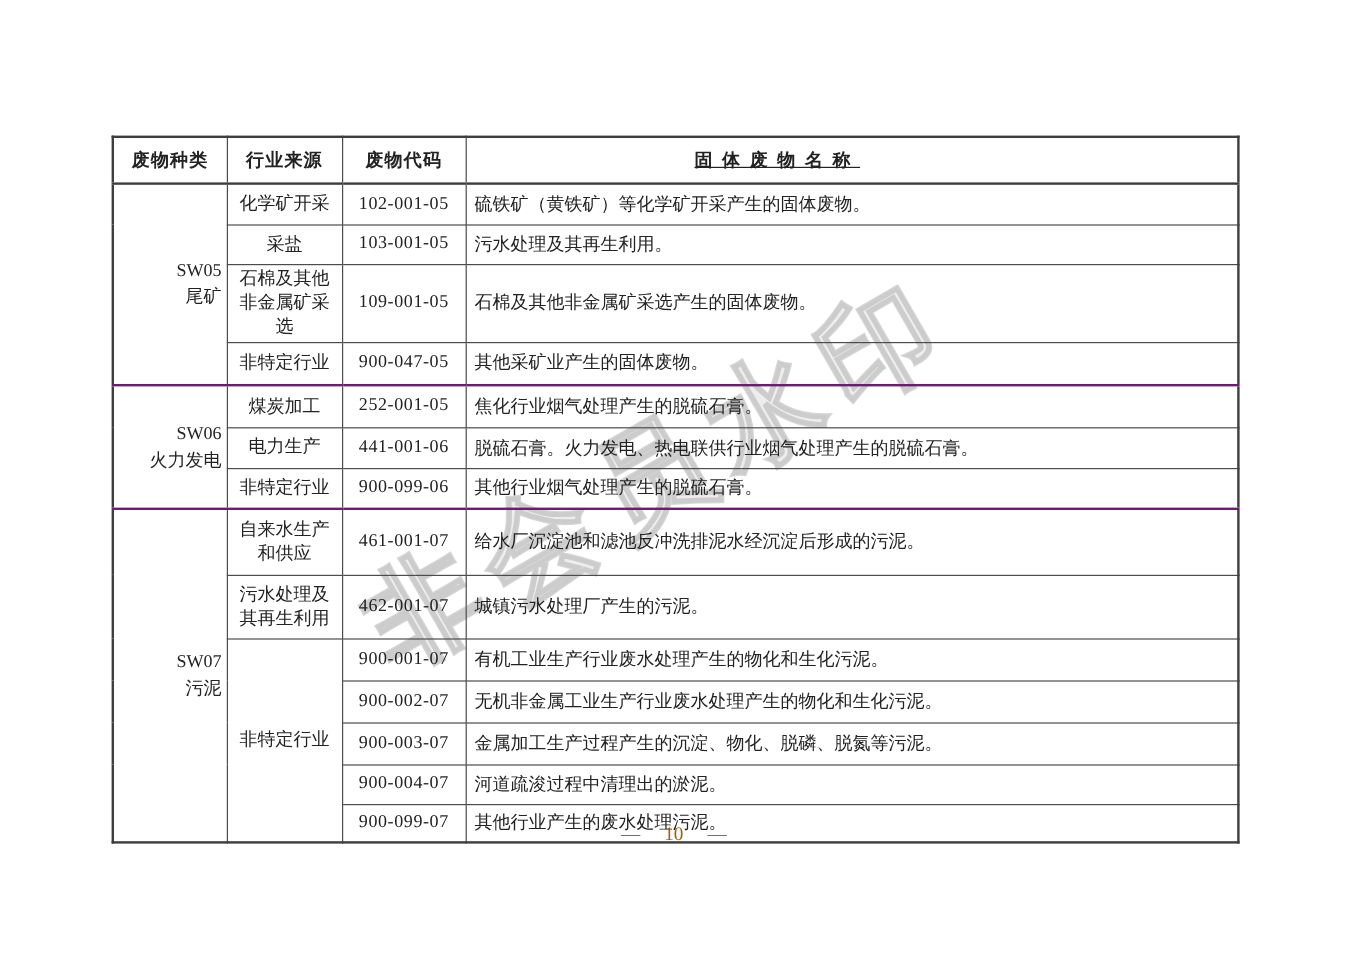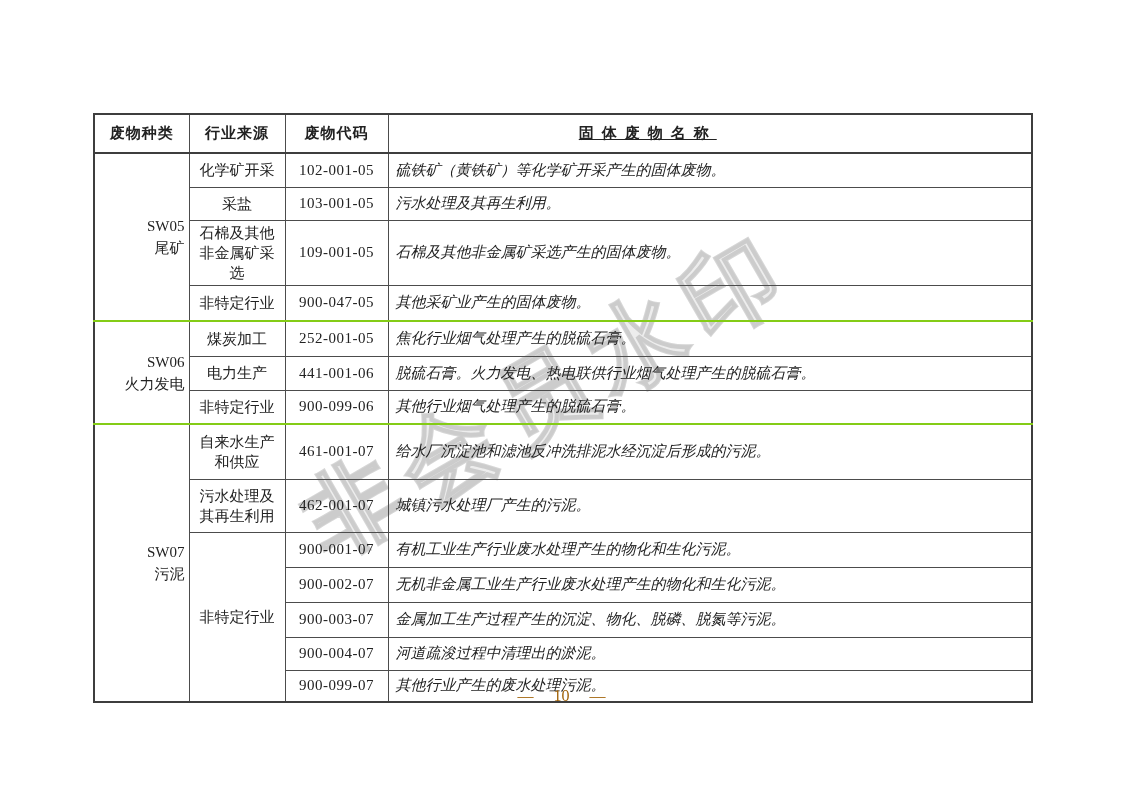--- a/index.html
+++ b/index.html
@@ -54,22 +54,22 @@
     border-bottom: 2px solid #3e3e3e;
   }
   th.name-header {
     letter-spacing: 8px;
     padding-right: 128px; 
     text-decoration: underline;
   }
   td.cat-cell  { text-align: right; line-height: 22px; }
   td.ind-cell  { text-align: center; line-height: 20px; padding: 2px 3px; }
   td.code-cell { text-align: center; letter-spacing: 0.5px; }
-  td.desc-cell { text-align: left; padding-left: 7px; padding-right: 6px; font-style: italic; }
-  tr.section-start td { border-top: 2px solid #84cc16; }
+  td.desc-cell { text-align: left; padding-left: 7px; padding-right: 6px; }
+  tr.section-start td { border-top: 2px solid #701a75; }
 
   .page-number {
     position: absolute;
     top: 687px; left: 0;
     width: 1123px;
     text-align: center;
     font-size: 16px;
     word-spacing: 16px;
     color: #a16207;
     z-index: 1;

